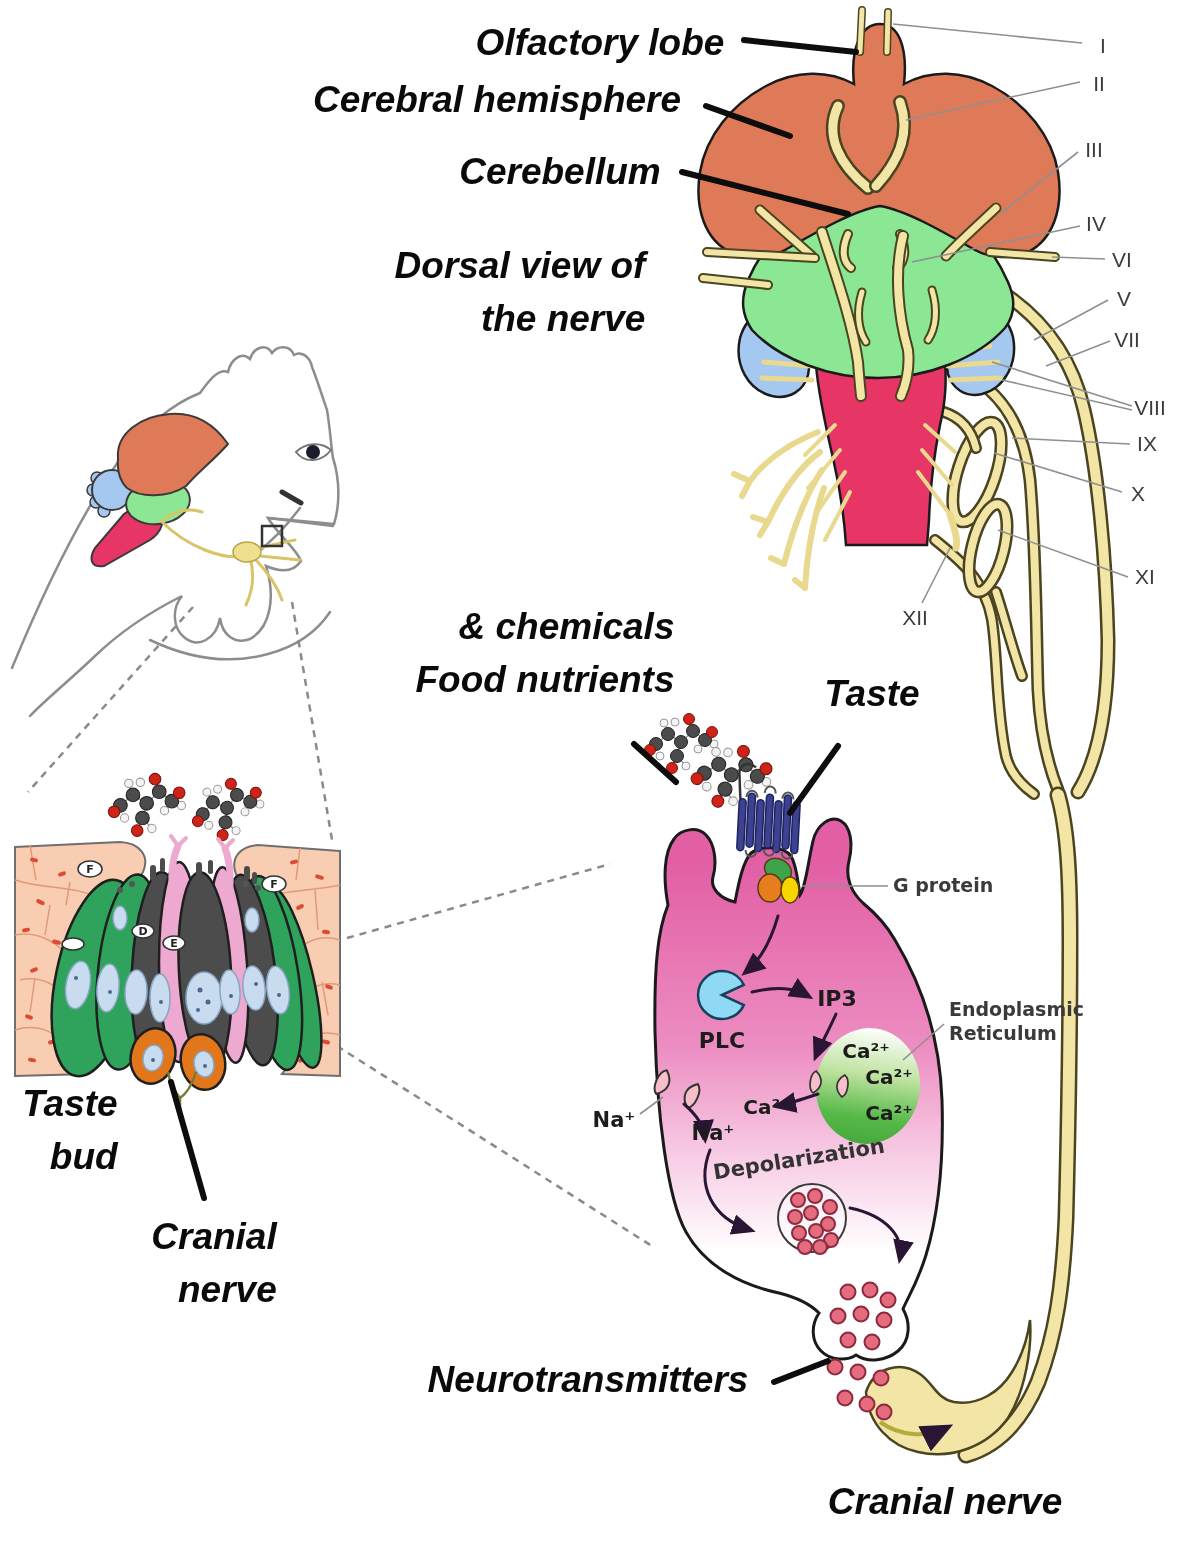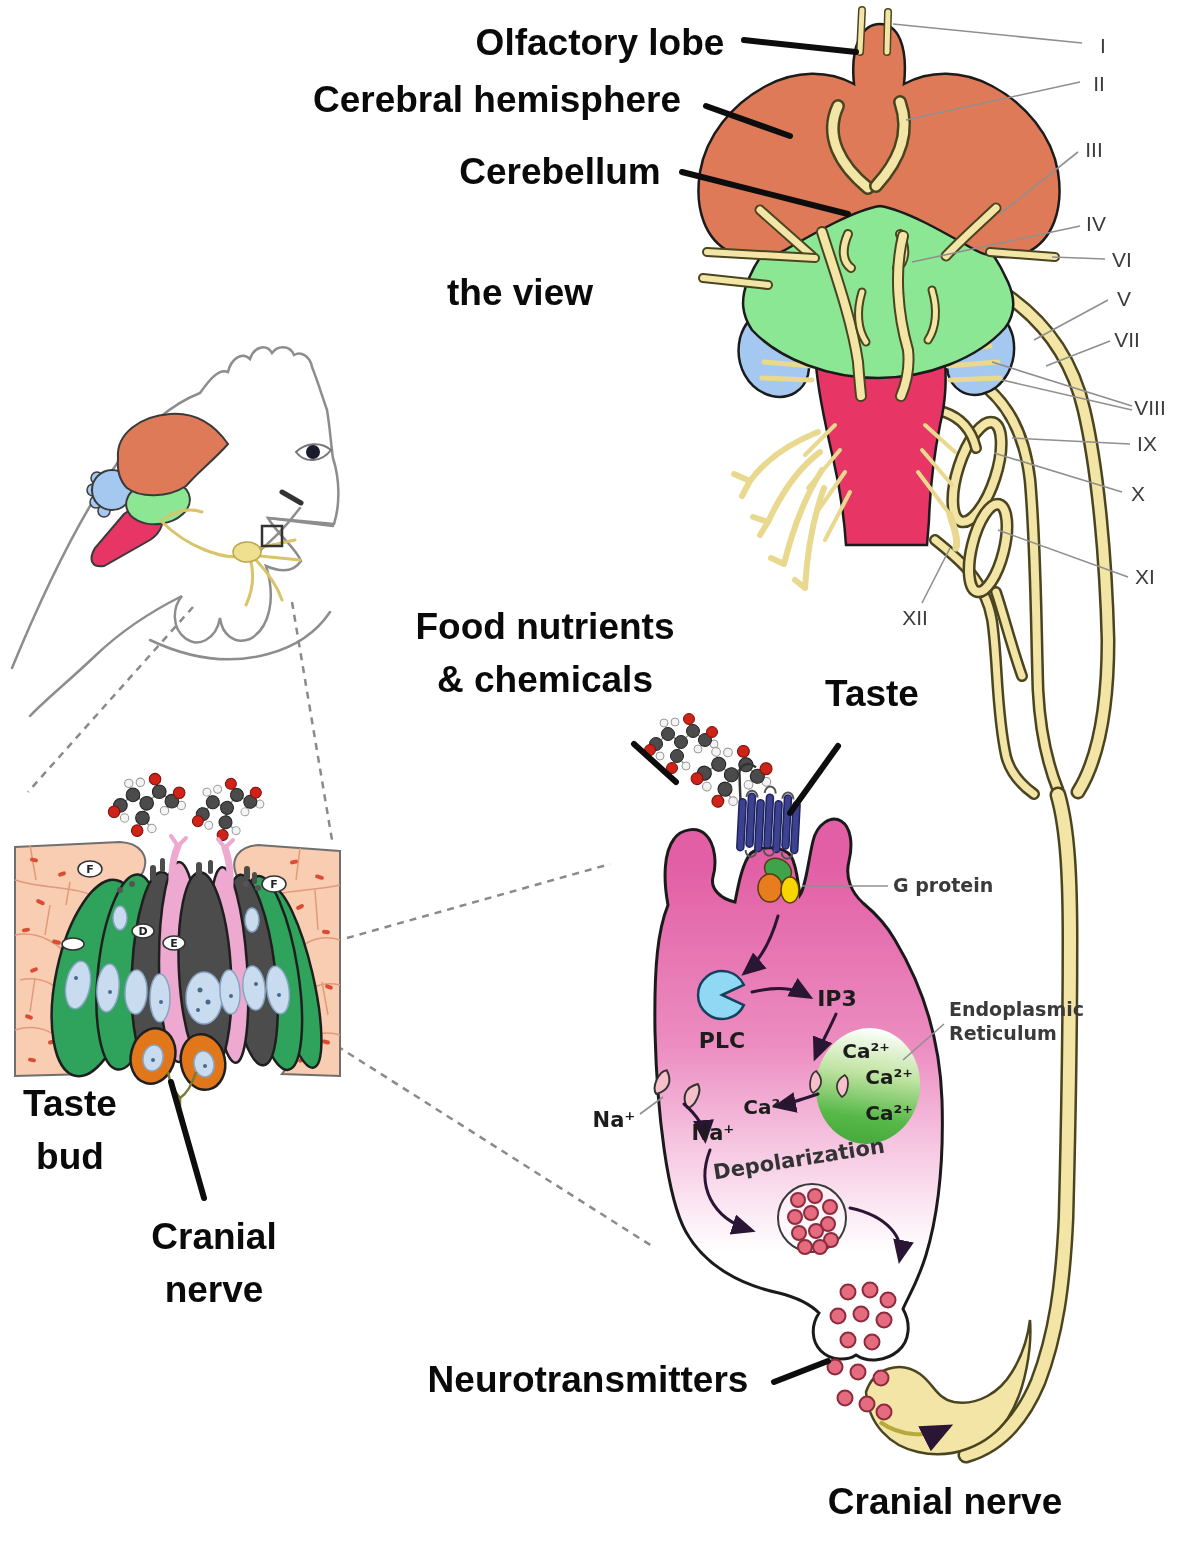--- a/index.html
+++ b/index.html
@@ -1,21 +1,21 @@
 <!DOCTYPE html>
 <html><head>
 <meta charset="utf-8">
 <style>
   html,body{margin:0;padding:0;background:#fff;}
   #stage{position:relative;width:1181px;height:1543px;background:#fff;overflow:hidden;
          font-family:"Liberation Sans",sans-serif;}
   #scene{position:absolute;left:0;top:0;z-index:1;}
   .lab{position:absolute;z-index:2;font-family:"Liberation Sans",sans-serif;font-weight:600;
-       color:#0a0a0a;font-size:37px;line-height:53px;text-align:center;
-       transform:translate(-50%,-50%);white-space:nowrap;}
+       color:#0a0a0a;font-size:37px;line-height:53px;text-align:right;
+       transform:translate(-50%,-50%);white-space:nowrap;font-style:italic;}
   .lab span{display:block;}
   
   .nO{stroke:#4a4420;fill:none;stroke-linecap:round;}   
   .nY{stroke:#F2E5A5;fill:none;stroke-linecap:round;}   
   .nT{stroke:#E9D98E;fill:none;stroke-linecap:round;}   
   .ld{stroke:#8f8f8f;stroke-width:1.6;fill:none;}       
   .ptr{stroke:#0d0d0d;stroke-width:6;stroke-linecap:round;} 
   .arr{stroke:#2A1535;stroke-width:3;fill:none;stroke-linecap:round;}
   .dash{stroke:#8a8a8a;stroke-width:2.5;stroke-dasharray:7 6;fill:none;}
   .badge{fill:#fff;stroke:#333;stroke-width:1.5;}
@@ -480,25 +480,26 @@
 <div class="lab" style="left:600px;top:42px">
   <span>Olfactory lobe</span>
 </div>
 <div class="lab" style="left:560px;top:171px">
   <span>Cerebellum</span>
 </div>
 <div class="lab" style="left:497px;top:99px">
   <span>Cerebral hemisphere</span>
 </div>
 <div class="lab" style="left:520px;top:292px">
-  <span>the view</span>
+  <span>Dorsal view of</span>
+  <span>the nerve</span>
 </div>
 <div class="lab" style="left:545px;top:653px">
+  <span>&amp; chemicals</span>
   <span>Food nutrients</span>
-  <span>&amp; chemicals</span>
 </div>
 <div class="lab" style="left:872px;top:693px">
   <span>Taste</span>
 </div>
 <div class="lab" style="left:70px;top:1130px">
   <span>Taste</span>
   <span>bud</span>
 </div>
 <div class="lab" style="left:214px;top:1263px">
   <span>Cranial</span>

